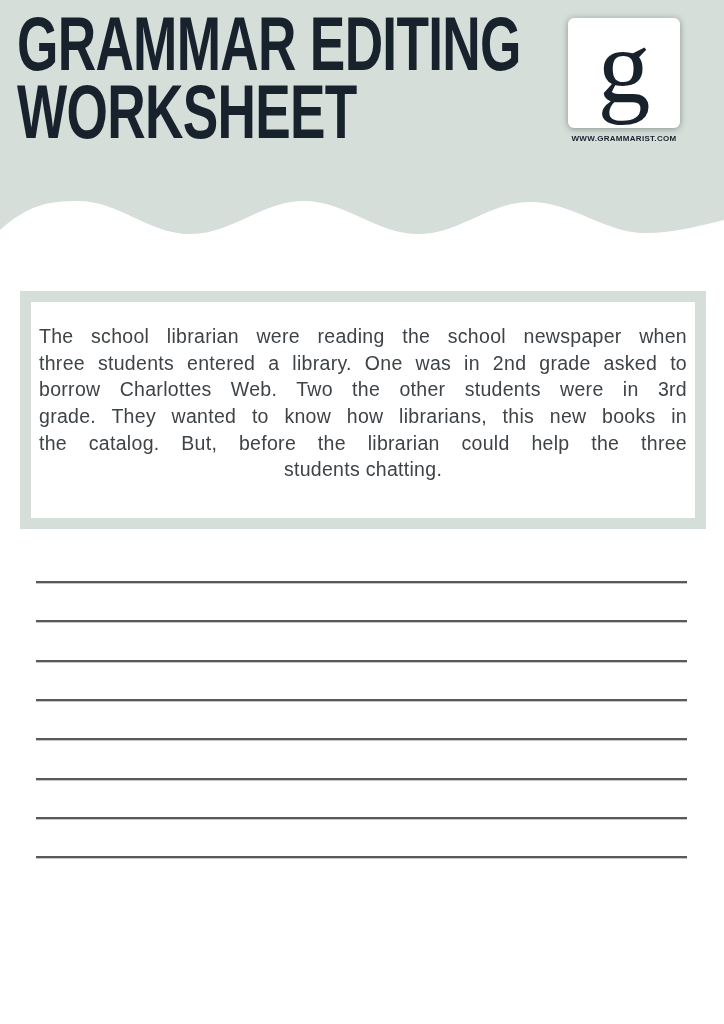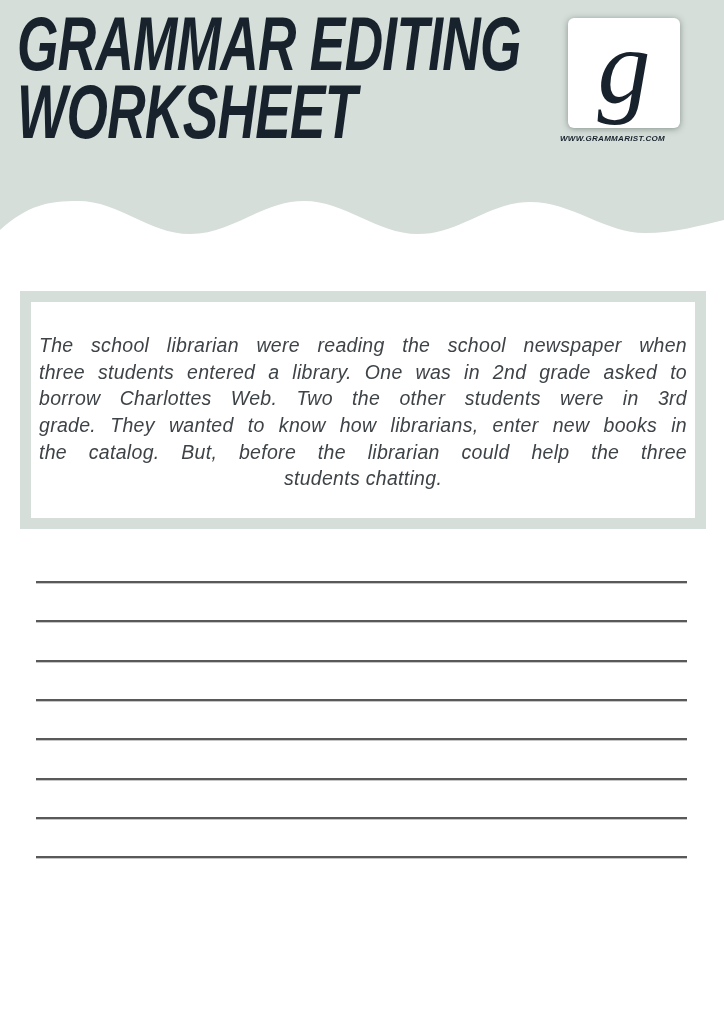--- a/index.html
+++ b/index.html
@@ -1,18 +1,18 @@
 <!DOCTYPE html>
 <html><head>
 <meta charset="utf-8">
 <style>
   html,body{margin:0;padding:0;background:#ffffff;}
   .page{
     position:relative;width:724px;height:1024px;overflow:hidden;
-    background:#ffffff;font-family:"Liberation Sans",sans-serif;font-style:italic;
+    background:#ffffff;font-family:"Liberation Sans",sans-serif;
   }
   
   .header-bg{position:absolute;left:0;top:0;width:724px;height:196px;background:var(--accent);}
   .header-wave{position:absolute;left:0;top:195px;width:724px;height:50px;display:block;}
   .title{position:absolute;left:17px;top:10px;}
   .title-line{
     font-size:76px;line-height:68px;font-weight:bold;letter-spacing:-1px;
     color:var(--title);transform:scaleX(0.70);transform-origin:left top;white-space:nowrap;
   }
   .description{position:absolute;left:19px;top:154px;width:690px;}
@@ -22,27 +22,27 @@
   .logo-box{
     position:absolute;left:568px;top:18px;width:112px;height:110px;
     background:#ffffff;border-radius:6px;box-shadow:0 1px 6px rgba(60,72,66,0.5);
     display:flex;align-items:center;justify-content:center;
   }
   .logo-g{
     font-family:"Liberation Serif",serif;font-size:106px;line-height:1;
     color:var(--title);transform:translateY(-6px);
   }
   .logo-url{
-    position:absolute;left:560px;top:134px;width:128px;
+    position:absolute;left:560px;top:134px;width:128px;text-align:center;
     font-size:8px;font-weight:bold;letter-spacing:0.3px;color:var(--title);white-space:nowrap;
   }
   
   .draft-box{
     position:absolute;left:20px;top:291px;width:686px;height:238px;box-sizing:border-box;
-    border:11px solid var(--accent);background:#ffffff;padding:30px 8px 0 8px;
+    border:11px solid var(--accent);background:#ffffff;padding:21px 8px 0 8px;
   }
   .jline{
     text-align:justify;font-size:19.5px;line-height:26.7px;height:26.7px;overflow:hidden;
     color:var(--body);letter-spacing:0.3px;
   }
   .jline::after{content:"";display:inline-block;width:100%;height:0;}
   .jline.last{text-align:center;}
   .jline.last::after{content:none;}
   
   .wline{
@@ -74,21 +74,21 @@
   <div class="logo-url">WWW.GRAMMARIST.COM</div>
 
   <div class="description">
     </div>
 
   <section class="draft-box">
     <div id="draft-lines">
         <div class="jline">The school librarian were reading the school newspaper when</div>
         <div class="jline">three students entered a library. One was in 2nd grade asked to</div>
         <div class="jline">borrow Charlottes Web. Two the other students were in 3rd</div>
-        <div class="jline">grade. They wanted to know how librarians, enter new books in</div>
+        <div class="jline">grade. They wanted to know how librarians, this new books in</div>
         <div class="jline">the catalog. But, before the librarian could help the three</div>
         <div class="jline last">students chatting.</div>
       </div>
   </section>
 
   <div id="writing-lines">
       <div class="wline" style="top: 581px;"></div>
       <div class="wline" style="top: 620.3px;"></div>
       <div class="wline" style="top: 659.6px;"></div>
       <div class="wline" style="top: 698.9px;"></div>

